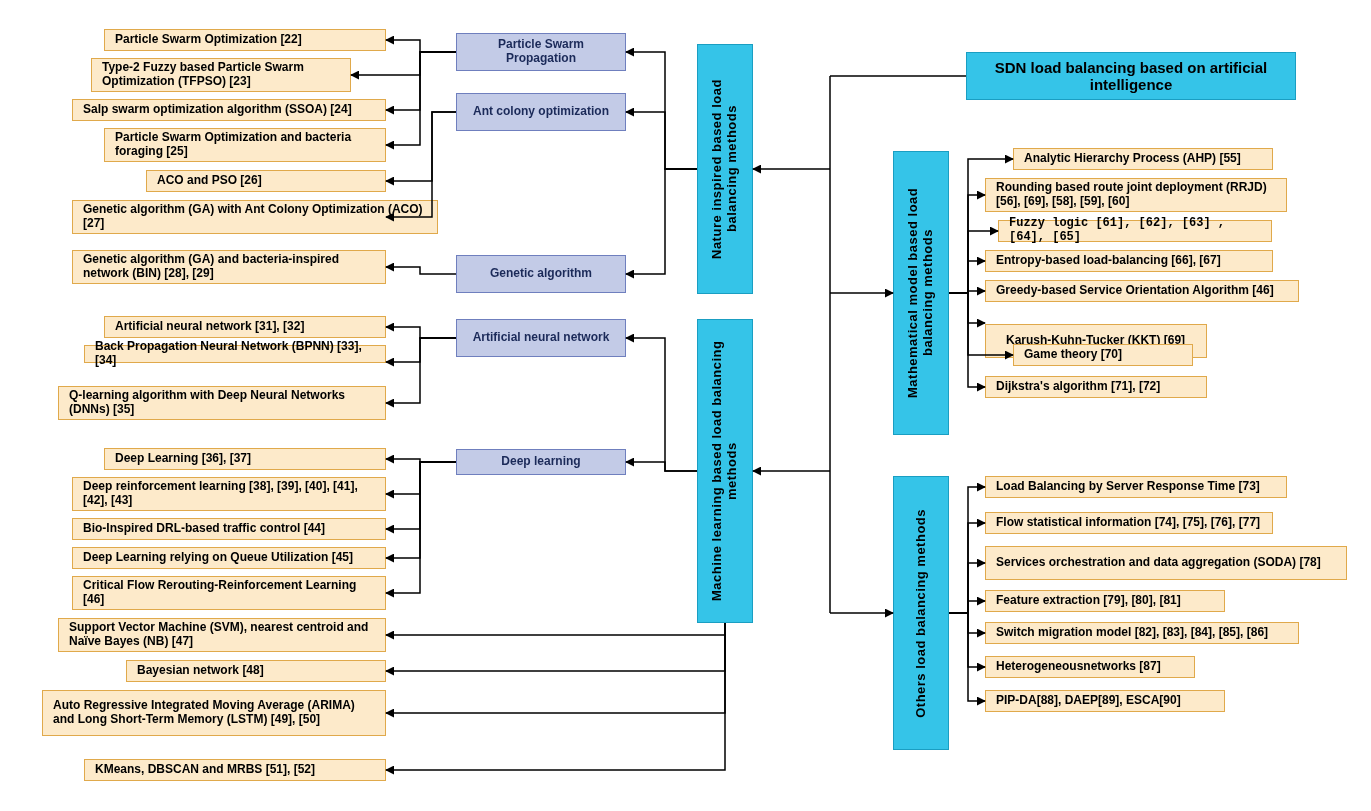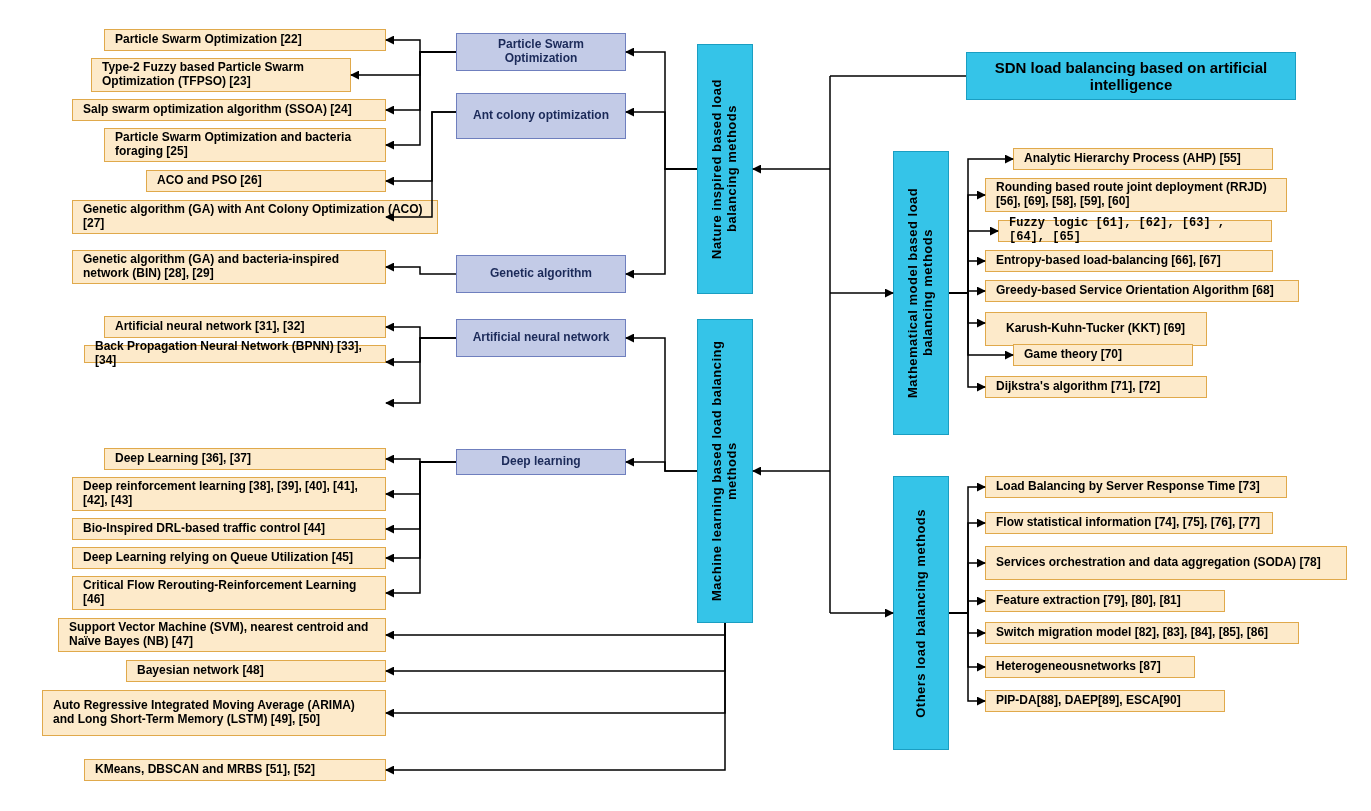--- a/index.html
+++ b/index.html
@@ -63,54 +63,55 @@
   <div class="box cyan" id="mlCat" style="left:697px; top:319px; width:56px; height:304px;">
       <span class="vert">Machine learning based load balancing methods</span>
     </div>
   <div class="box cyan" id="mathCat" style="left:893px; top:151px; width:56px; height:284px;">
       <span class="vert">Mathematical model based load balancing methods</span>
     </div>
   <div class="box cyan" id="othCat" style="left:893px; top:476px; width:56px; height:274px;">
       <span class="vert">Others load balancing methods</span>
     </div>
 
-  <div class="box sub" id="subPSO" style="left:456px; top:33px; width:170px; height:38px;">Particle Swarm Optimization</div>
-  <div class="box sub" id="subACO" style="left:456px; top:93px; width:170px; height:46px;">Ant colony optimization</div>
+  <div class="box sub" id="subPSO" style="left:456px; top:33px; width:170px; height:38px;">Particle Swarm Propagation</div>
+  <div class="box sub" id="subACO" style="left:456px; top:93px; width:170px; height:38px;">Ant colony optimization</div>
   <div class="box sub" id="subGA" style="left:456px; top:255px; width:170px; height:38px;">Genetic algorithm</div>
   <div class="box sub" id="subANN" style="left:456px; top:319px; width:170px; height:38px;">Artificial neural network</div>
   <div class="box sub" id="subDL" style="left:456px; top:449px; width:170px; height:26px;">Deep learning</div>
 
   <div class="box leaf" id="pso1" style="left:104px; top:29px; width:282px; height:22px;">Particle Swarm Optimization [22]</div>
   <div class="box leaf" id="pso2" style="left:91px;  top:58px; width:260px; height:34px;">Type-2 Fuzzy based Particle Swarm Optimization (TFPSO) [23]</div>
   <div class="box leaf" id="pso3" style="left:72px;  top:99px; width:314px; height:22px;">Salp swarm optimization algorithm (SSOA) [24]</div>
   <div class="box leaf" id="pso4" style="left:104px; top:128px; width:282px; height:34px;">Particle Swarm Optimization and bacteria foraging [25]</div>
   <div class="box leaf" id="aco1" style="left:146px; top:170px; width:240px; height:22px;">ACO and PSO [26]</div>
   <div class="box leaf" id="aco2" style="left:72px;  top:200px; width:366px; height:34px;">Genetic algorithm (GA) with Ant Colony Optimization (ACO) [27]</div>
   <div class="box leaf" id="ga1" style="left:72px;  top:250px; width:314px; height:34px;">Genetic algorithm (GA) and bacteria-inspired network (BIN) [28], [29]</div>
 
   <div class="box leaf" id="ann1" style="left:104px; top:316px; width:282px; height:22px;">Artificial neural network [31], [32]</div>
   <div class="box leaf" id="ann2" style="left:84px;  top:345px; width:302px; height:18px;">Back Propagation Neural Network (BPNN) [33], [34]</div>
+  <div class="box leaf" id="ann3" style="left:58px;  top:386px; width:328px; height:34px;">Q-learning algorithm with Deep Neural Networks (DNNs) [35]</div>
 
   <div class="box leaf" id="dl1" style="left:104px; top:448px;  width:282px; height:22px;">Deep Learning [36], [37]</div>
   <div class="box leaf" id="dl2" style="left:72px;  top:477px;  width:314px; height:34px;">Deep reinforcement learning [38], [39], [40], [41], [42], [43]</div>
   <div class="box leaf" id="dl3" style="left:72px;  top:518px;  width:314px; height:22px;">Bio-Inspired DRL-based traffic control [44]</div>
   <div class="box leaf" id="dl4" style="left:72px;  top:547px;  width:314px; height:22px;">Deep Learning relying on Queue Utilization [45]</div>
   <div class="box leaf" id="dl5" style="left:72px;  top:576px;  width:314px; height:34px;">Critical Flow Rerouting-Reinforcement Learning [46]</div>
 
   <div class="box leaf" id="ml1" style="left:58px;  top:618px; width:328px; height:34px;">Support Vector Machine (SVM), nearest centroid and Naïve Bayes (NB) [47]</div>
   <div class="box leaf" id="ml2" style="left:126px; top:660px; width:260px; height:22px;">Bayesian network [48]</div>
   <div class="box leaf" id="ml3" style="left:42px;  top:690px; width:344px; height:46px;">Auto Regressive Integrated Moving Average (ARIMA) and Long Short-Term Memory (LSTM) [49], [50]</div>
   <div class="box leaf" id="ml4" style="left:84px;  top:759px; width:302px; height:22px;">KMeans, DBSCAN and MRBS [51], [52]</div>
 
   <div class="box leaf" id="math1" style="left:1013px; top:148px; width:260px; height:22px;">Analytic Hierarchy Process (AHP) [55]</div>
   <div class="box leaf" id="math2" style="left:985px;  top:178px; width:302px; height:34px;">Rounding based route joint deployment (RRJD) [56], [69], [58], [59], [60]</div>
   <div class="box leaf" id="math3" style="left:998px;  top:220px; width:274px; height:22px;font-family:Liberation Mono, monospace;">Fuzzy logic [61], [62], [63] , [64], [65]</div>
   <div class="box leaf" id="math4" style="left:985px;  top:250px; width:288px; height:22px;">Entropy-based load-balancing [66], [67]</div>
-  <div class="box leaf" id="math5" style="left:985px;  top:280px; width:314px; height:22px;">Greedy-based Service Orientation Algorithm [68]</div>
-  <div class="box leaf" id="math6" style="left:985px;  top:312px; width:222px; height:34px;padding-left:20px;">Karush-Kuhn-Tucker (KKT) [69]</div>
+  <div class="box leaf" id="math5" style="left:985px;  top:280px; width:314px; height:22px;">Greedy-based Service Orientation Algorithm [46]</div>
+  <div class="box leaf" id="math6" style="left:985px;  top:324px; width:222px; height:34px;padding-left:20px;">Karush-Kuhn-Tucker (KKT) [69]</div>
   <div class="box leaf" id="math7" style="left:1013px; top:344px; width:180px; height:22px;">Game theory [70]</div>
   <div class="box leaf" id="math8" style="left:985px;  top:376px; width:222px; height:22px;">Dijkstra's algorithm [71], [72]</div>
 
   <div class="box leaf" id="oth1" style="left:985px;  top:476px; width:302px; height:22px;">Load Balancing by Server Response Time [73]</div>
   <div class="box leaf" id="oth2" style="left:985px;  top:512px; width:288px; height:22px;">Flow statistical information [74], [75], [76], [77]</div>
   <div class="box leaf" id="oth3" style="left:985px;  top:546px; width:362px; height:34px;">Services orchestration and data aggregation (SODA) [78]</div>
   <div class="box leaf" id="oth4" style="left:985px;  top:590px; width:240px; height:22px;">Feature extraction [79], [80], [81]</div>
   <div class="box leaf" id="oth5" style="left:985px;  top:622px; width:314px; height:22px;">Switch migration model [82], [83], [84], [85], [86]</div>
   <div class="box leaf" id="oth6" style="left:985px;  top:656px; width:210px; height:22px;">Heterogeneousnetworks [87]</div>
   <div class="box leaf" id="oth7" style="left:985px;  top:690px; width:240px; height:22px;">PIP-DA[88], DAEP[89], ESCA[90]</div>

